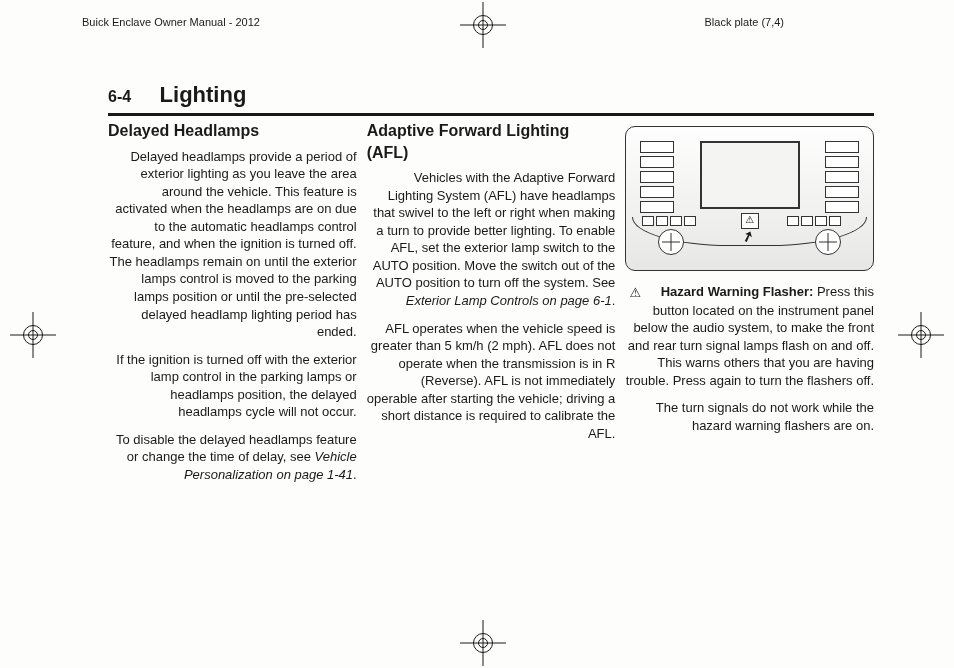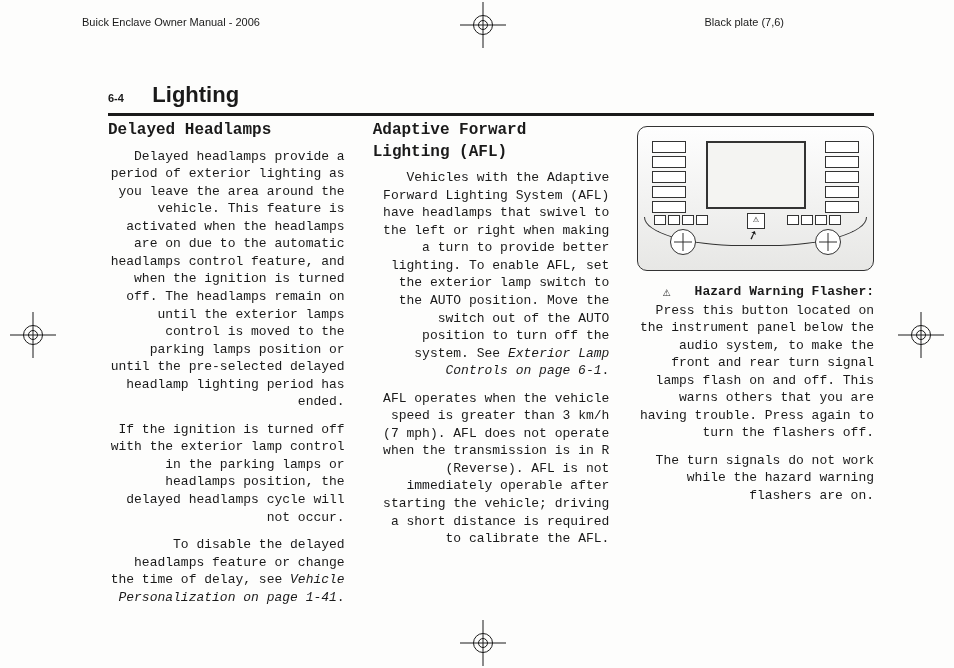--- a/index.html
+++ b/index.html
@@ -60,32 +60,31 @@
   }
   
   .sect-hdr {
     position: absolute;
     left: 108px;
     right: 80px;
     top: 82px;
     border-bottom: 3px solid #1a1a1a;
     padding-bottom: 5px;
   }
-  .sect-hdr .pg  { font-size: 11px; font-weight: bold; }
+  .sect-hdr .pg  { font-size: 16px; font-weight: bold; }
   .sect-hdr .ttl { font-size: 22px; font-weight: bold; margin-left: 24px; }
   
   .cols {
     position: absolute;
     left: 108px;
     right: 80px;
     top: 120px;
     bottom: 40px;
     display: flex;
-    gap: 28px;
-    font-family: Liberation Mono, monospace;
+    gap: 10px;
   }
   .col { flex: 1 1 0; font-size: 13px; line-height: 1.35; }
   .col h2 { font-size: 16px; font-weight: bold; margin: 0 0 6px 0; }
   .col p { margin: 0 0 10px 0; text-align: right; }
   .ital { font-style: italic; }
   
   .dash-wrap {
     margin: 6px 0 12px 0;
   }
   .dash {
@@ -181,22 +180,22 @@
   }
   .warn-tri { font-size: 13px; vertical-align: -1px; }
   .bold { font-weight: bold; margin-left: 16px; }
 </style>
 </head>
 <body>
 
 <div class="page">
 
   <div class="hdr">
-    <span class="hdr-left">Buick Enclave Owner Manual - 2006</span>
-    <span class="hdr-right">Black plate (7,6)</span>
+    <span class="hdr-left">Buick Enclave Owner Manual - 2012</span>
+    <span class="hdr-right">Black plate (7,4)</span>
   </div>
 
   <div class="reg" style="left:466px; top:8px;">
       <div class="cross"></div>
       <div class="circ"></div>
       <div class="circ2"></div>
     </div>
   <div class="reg" style="left:466px; bottom:8px;">
       <div class="cross"></div>
       <div class="circ"></div>
@@ -227,21 +226,21 @@
       <p>
         <span>To disable the delayed headlamps feature or change the time of delay, see </span><span class="ital">Vehicle Personalization on page 1-41</span><span>.</span>
       </p>
     </div>
 
     <div class="col">
       <h2>Adaptive Forward Lighting (AFL)</h2>
       <p>
         <span>Vehicles with the Adaptive Forward Lighting System (AFL) have headlamps that swivel to the left or right when making a turn to provide better lighting. To enable AFL, set the exterior lamp switch to the AUTO position. Move the switch out of the AUTO position to turn off the system. See </span><span class="ital">Exterior Lamp Controls on page 6-1</span><span>.</span>
       </p>
-      <p>AFL operates when the vehicle speed is greater than 3 km/h (7 mph). AFL does not operate when the transmission is in R (Reverse). AFL is not immediately operable after starting the vehicle; driving a short distance is required to calibrate the AFL.</p>
+      <p>AFL operates when the vehicle speed is greater than 5 km/h (2 mph). AFL does not operate when the transmission is in R (Reverse). AFL is not immediately operable after starting the vehicle; driving a short distance is required to calibrate the AFL.</p>
     </div>
 
     <div class="col">
 
       <div class="dash-wrap">
         <div class="dash">
           <div class="screen"></div>
           <div class="sidebtns left">
             <div class="sbtn"></div>
             <div class="sbtn"></div>

